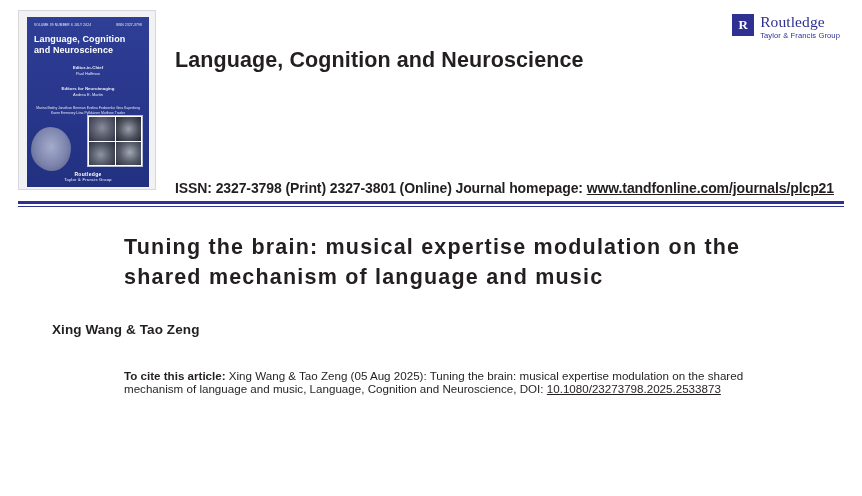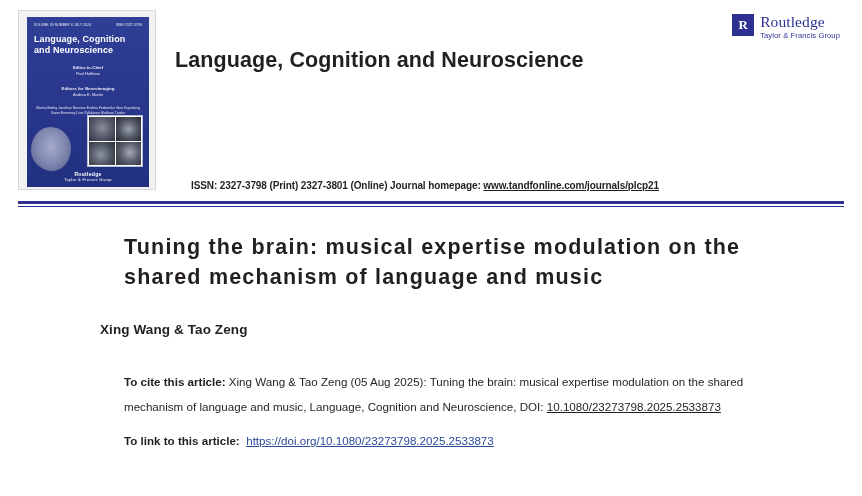--- a/index.html
+++ b/index.html
@@ -170,23 +170,23 @@
   .logo-text-sub {
     font-size: 7.6px;
     color: #2e3192;
     line-height: 11px;
     letter-spacing: .1px;
   }
 
   
   .issn-line {
     position: absolute;
-    left: 191px;
+    left: 175px;
     top: 180px;
-    font-size: 10px;
+    font-size: 14px;
     color: #231f20;
     font-weight: bold;
     letter-spacing: -0.1px;
     white-space: nowrap;
   }
   .issn-line .reg { font-weight: bold; }
   .issn-link {
     color: #231f20;
     text-decoration: underline;
   }
@@ -221,32 +221,32 @@
     margin: 18px 0 0 124px;
     width: 640px;
     font-size: 21.5px;
     line-height: 30px;
     font-weight: bold;
     color: #231f20;
     letter-spacing: 1.2px;
   }
 
   .authors {
-    margin: 30px 0 0 100px;
+    margin: 30px 0 0 52px;
     font-size: 13.5px;
     font-weight: bold;
     color: #231f20;
     letter-spacing: .1px;
   }
 
   .cite-block {
     margin: 32px 0 0 124px;
     width: 620px;
     font-size: 11.6px;
-    line-height: 25px;
+    line-height: 13px;
     color: #231f20;
   }
   .cite-block .lead {
     font-weight: bold;
   }
   .doi-link {
     color: #231f20;
     text-decoration: underline;
   }
 
@@ -326,19 +326,15 @@
   <div class="body">
 
     <div class="article-title">Tuning the brain: musical expertise modulation on the shared mechanism of language and music</div>
 
     <div class="authors">Xing Wang &amp; Tao Zeng</div>
 
     <div class="cite-block">
       <span class="lead">To cite this article:</span><span> Xing Wang &amp; Tao Zeng (05 Aug 2025): Tuning the brain: musical expertise modulation on the shared mechanism of language and music, Language, Cognition and Neuroscience, DOI: </span><a class="doi-link" href="#">10.1080/23273798.2025.2533873</a>
     </div>
 
-    <div class="link-block">
-      <span class="lead">To link to this article:</span>&nbsp;
-      <a href="#">https://doi.org/10.1080/23273798.2025.2533873</a>
-    </div>
 
   </div>
 </div>
 
 </body></html>

